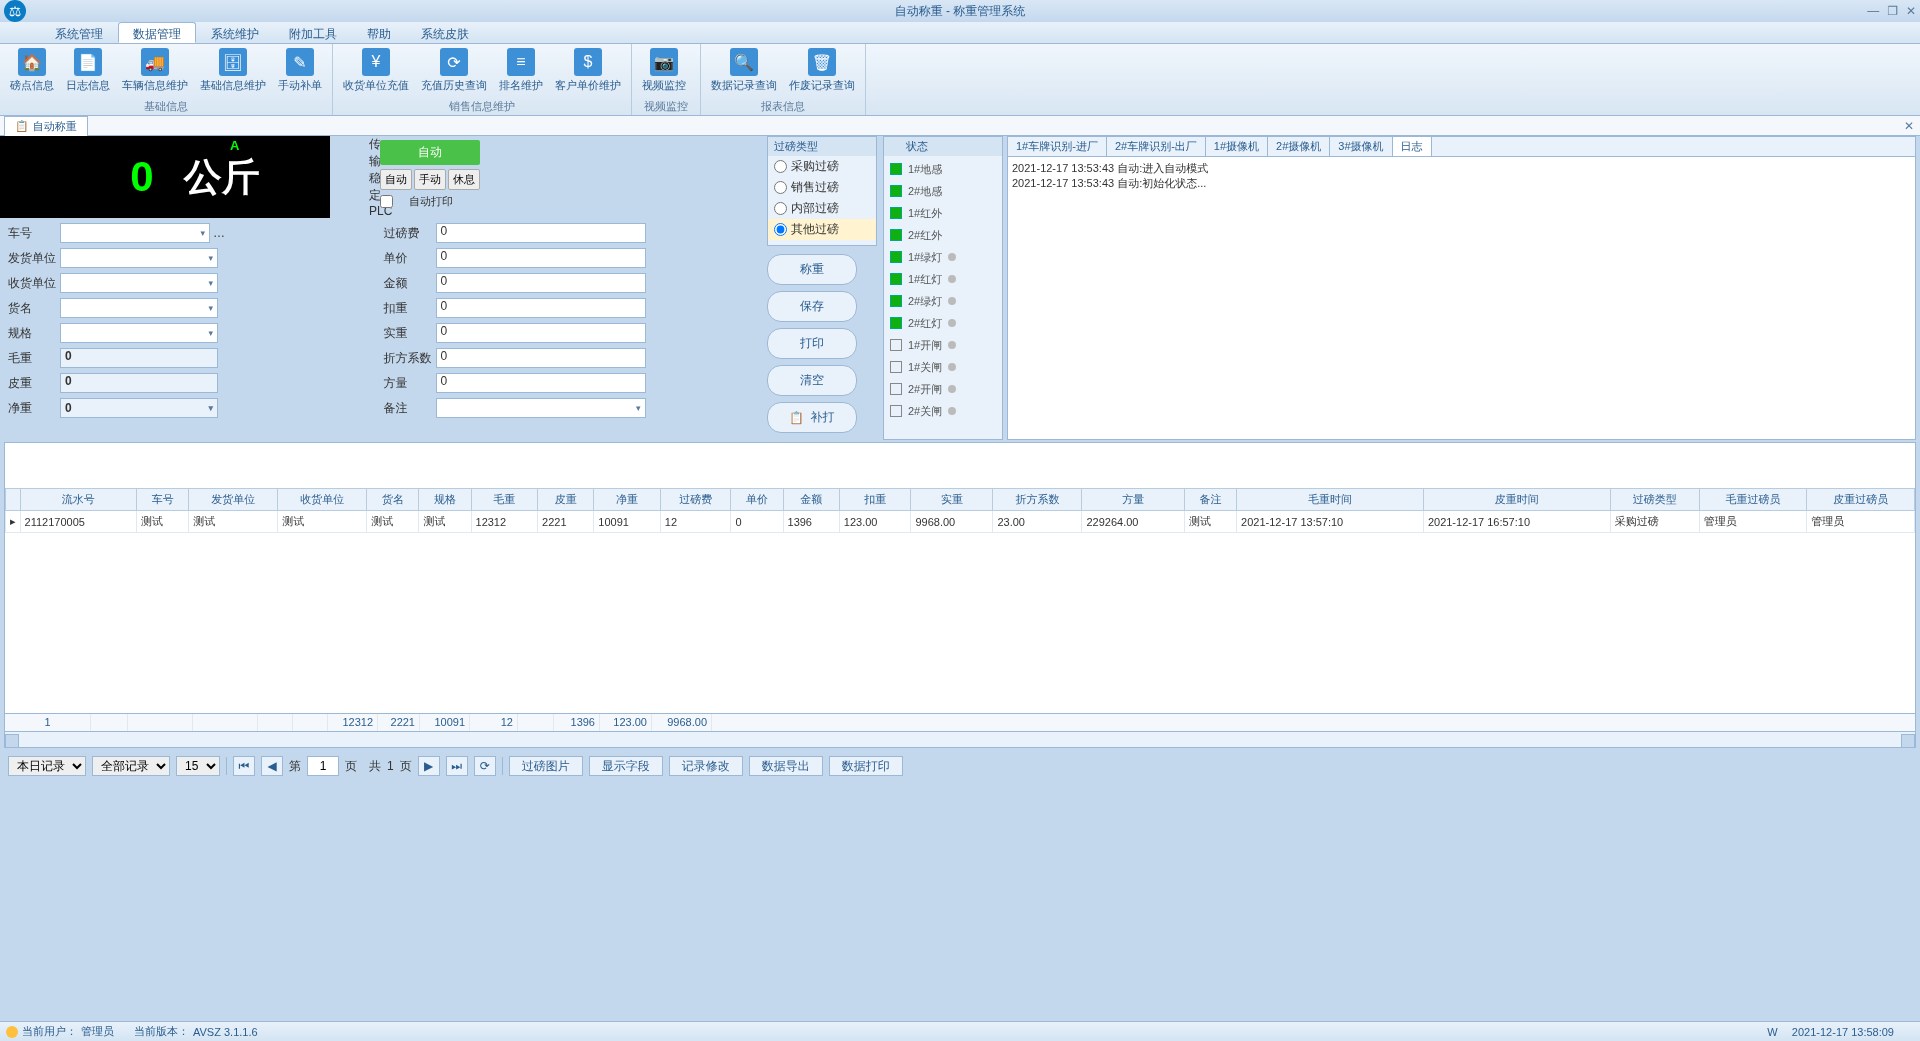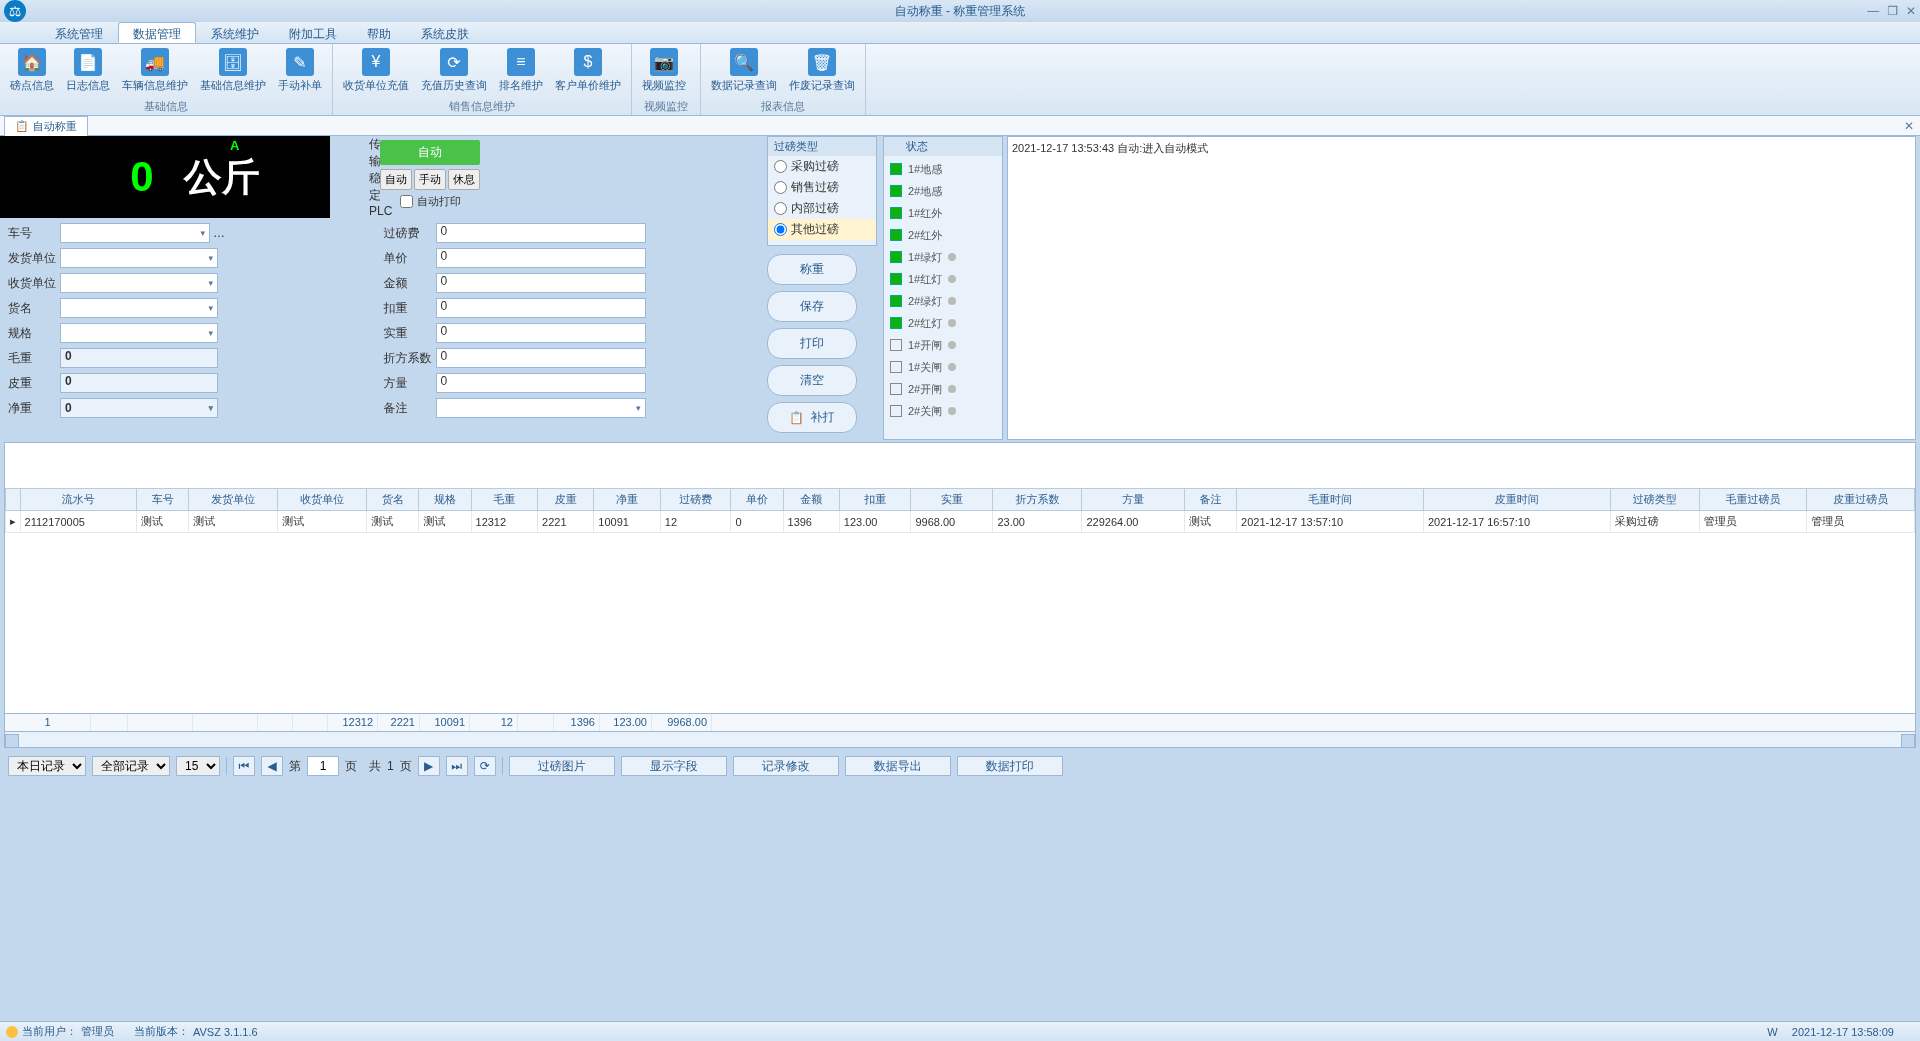--- a/index.html
+++ b/index.html
@@ -39,21 +39,21 @@
 .weight-display .letter-a { position: absolute; top: 2px; left: 230px; color: #0f0; font-size: 13px; font-weight: bold; }
 .weight-display .w-val { font-size: 42px; color: #0f0; font-weight: bold; margin-right: 30px; margin-left: 60px; }
 .weight-display .w-unit { font-size: 38px; color: #fff; font-weight: bold; }
 .indicator-col { width: 50px; display: flex; flex-direction: column; justify-content: space-around; padding-left: 35px; }
 .indicator-col .ind { display: flex; align-items: center; gap: 4px; }
 .indicator-col .dot { width: 10px; height: 10px; border-radius: 50%; background: #f33; }
 .mode-col { width: 100px; display: flex; flex-direction: column; gap: 4px; padding: 4px 0; }
 .mode-col .btn-auto { background: #4ac24a; color: #fff; padding: 4px; text-align: center; border-radius: 2px; cursor: pointer; }
 .mode-col .btn-row { display: flex; gap: 2px; }
 .mode-col .btn-row button { flex:1; font-size: 11px; padding: 2px; border: 1px solid #aaa; background: #eee; border-radius: 2px; cursor:pointer;}
-.mode-col .chk { display: flex; align-items: center; gap: 4px; font-size: 11px; margin-left: 20px; }
+.mode-col .chk { display: flex; align-items: center; gap: 16px; font-size: 11px; }
 .type-panel { width: 110px; border: 1px solid #9bb8d6; background: #e9f2fb; }
 .type-panel .hdr { background: #d4e4f3; padding: 2px 6px; font-size: 11px; color: #2a5d8f; }
 .type-panel .opt { display: flex; align-items: center; gap: 4px; padding: 2px 6px; font-size: 12px; }
 .type-panel .opt.sel { background: #fff3d0; }
 .status-panel { width: 120px; border: 1px solid #9bb8d6; background: #e9f2fb; }
 .status-panel .hdr { background: #d4e4f3; padding: 2px 22px; font-size: 11px; color: #2a5d8f; }
 .status-sect { height: 304px; display:flex; gap:6px; padding-left:6px; }
 
 
 .form-area { flex: 1; padding: 4px 8px; }
@@ -96,21 +96,21 @@
 
 
 .hscroll { height:16px; margin:0 4px; border:1px solid #9bb8d6; border-top:none; background:#e9f2fb; position:relative; }
 .hscroll::before, .hscroll::after { content:""; position:absolute; top:2px; width:12px; height:12px; background:#c4d8ed; border:1px solid #9bb8d6; }
 .hscroll::before { left:0; } .hscroll::after { right:0; }
 
 
 .pager { height:28px; margin:4px 4px 0; display:flex; align-items:center; gap:6px; padding:0 4px; }
 .pager select, .pager input { border:1px solid #9bb8d6; height:20px; font-size:12px; padding:0 4px; }
 .pager .pbtn { width:22px; height:20px; border:1px solid #9bb8d6; background:#e9f2fb; display:flex; align-items:center; justify-content:center; cursor:pointer; color:#2a5d8f; }
-.pager .txtbtn { padding:0 28px; height:20px; border:1px solid #9bb8d6; background:#e9f2fb; cursor:pointer; font-size:12px; color:#2a5d8f; display:flex;align-items:center; }
+.pager .txtbtn { padding:0 12px; height:20px; border:1px solid #9bb8d6; background:#e9f2fb; cursor:pointer; font-size:12px; color:#2a5d8f; display:flex;align-items:center; }
 
 
 .statusbar { position:absolute; bottom:0; left:0; right:0; height:20px; background:linear-gradient(#e8f1fa,#d4e4f3); border-top:1px solid #9bb8d6; display:flex; align-items:center; padding:0 6px; font-size:11px; color:#2a5d8f; }
 .statusbar .sb-item { margin-right:20px; display:flex; align-items:center; gap:4px; }
 .statusbar .sb-right { margin-left:auto; }
 .statusbar .sb-user-icon { width:12px;height:12px;background:#ffc040;border-radius:50%; }
 
 .chev { color:#5a7a9a; font-size:9px; }
 input[type=radio],input[type=checkbox]{margin:0;}
 </style>
@@ -435,22 +435,31 @@
         <div class="status-item">
             <span class="sq"></span>
             <span>2#关闸</span>
             <span class="gdot"></span>
           </div>
       </div>
     </div>
   </div>
 
   <div class="right-col">
+    <div class="log-tabs">
+      <div class="lt">1#车牌识别-进厂</div>
+      <div class="lt">2#车牌识别-出厂</div>
+      <div class="lt">1#摄像机</div>
+      <div class="lt">2#摄像机</div>
+      <div class="lt">3#摄像机</div>
+      <div class="lt active">日志</div>
+    </div>
     <div class="log-body">
       <div>2021-12-17 13:53:43 自动:进入自动模式</div>
+      <div>2021-12-17 13:53:43 自动:初始化状态...</div>
     </div>
   </div>
 </div>
 
 <div class="grid-wrap">
   <table class="grid">
     <thead>
         <tr id="grid-head">
           <th class="row-arrow"></th>
           <th>流水号</th>

